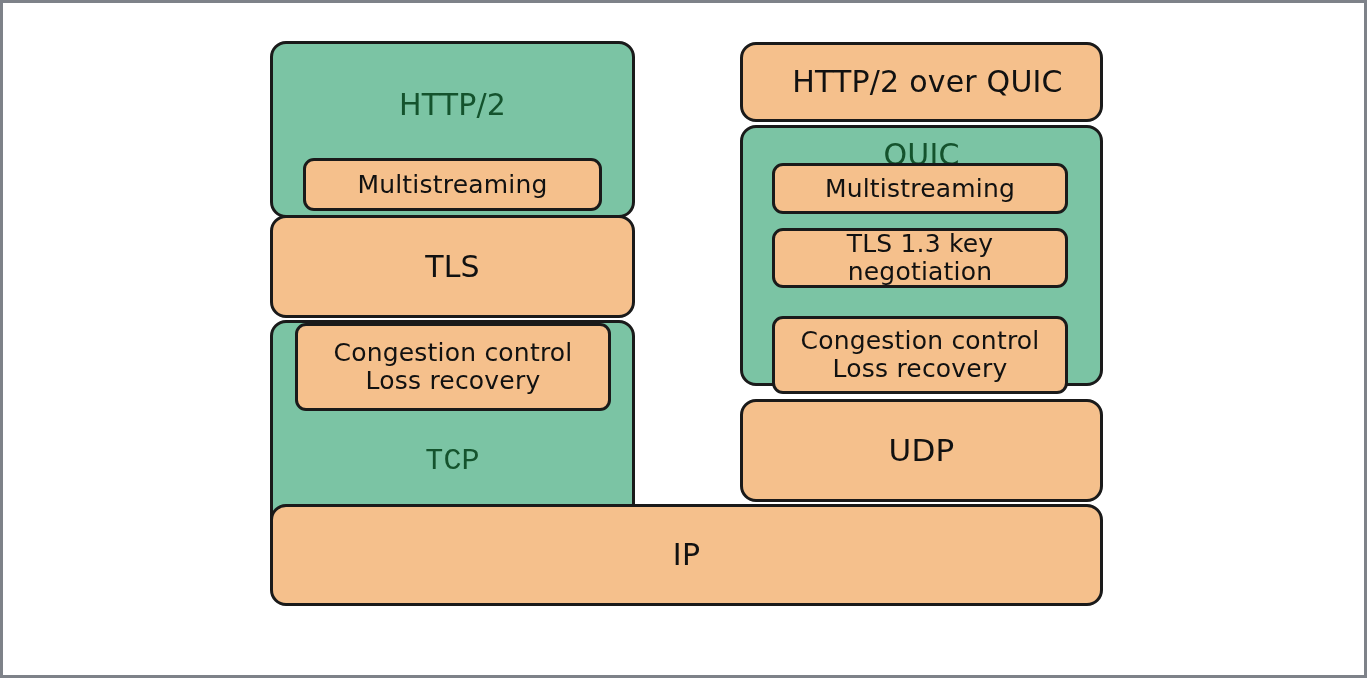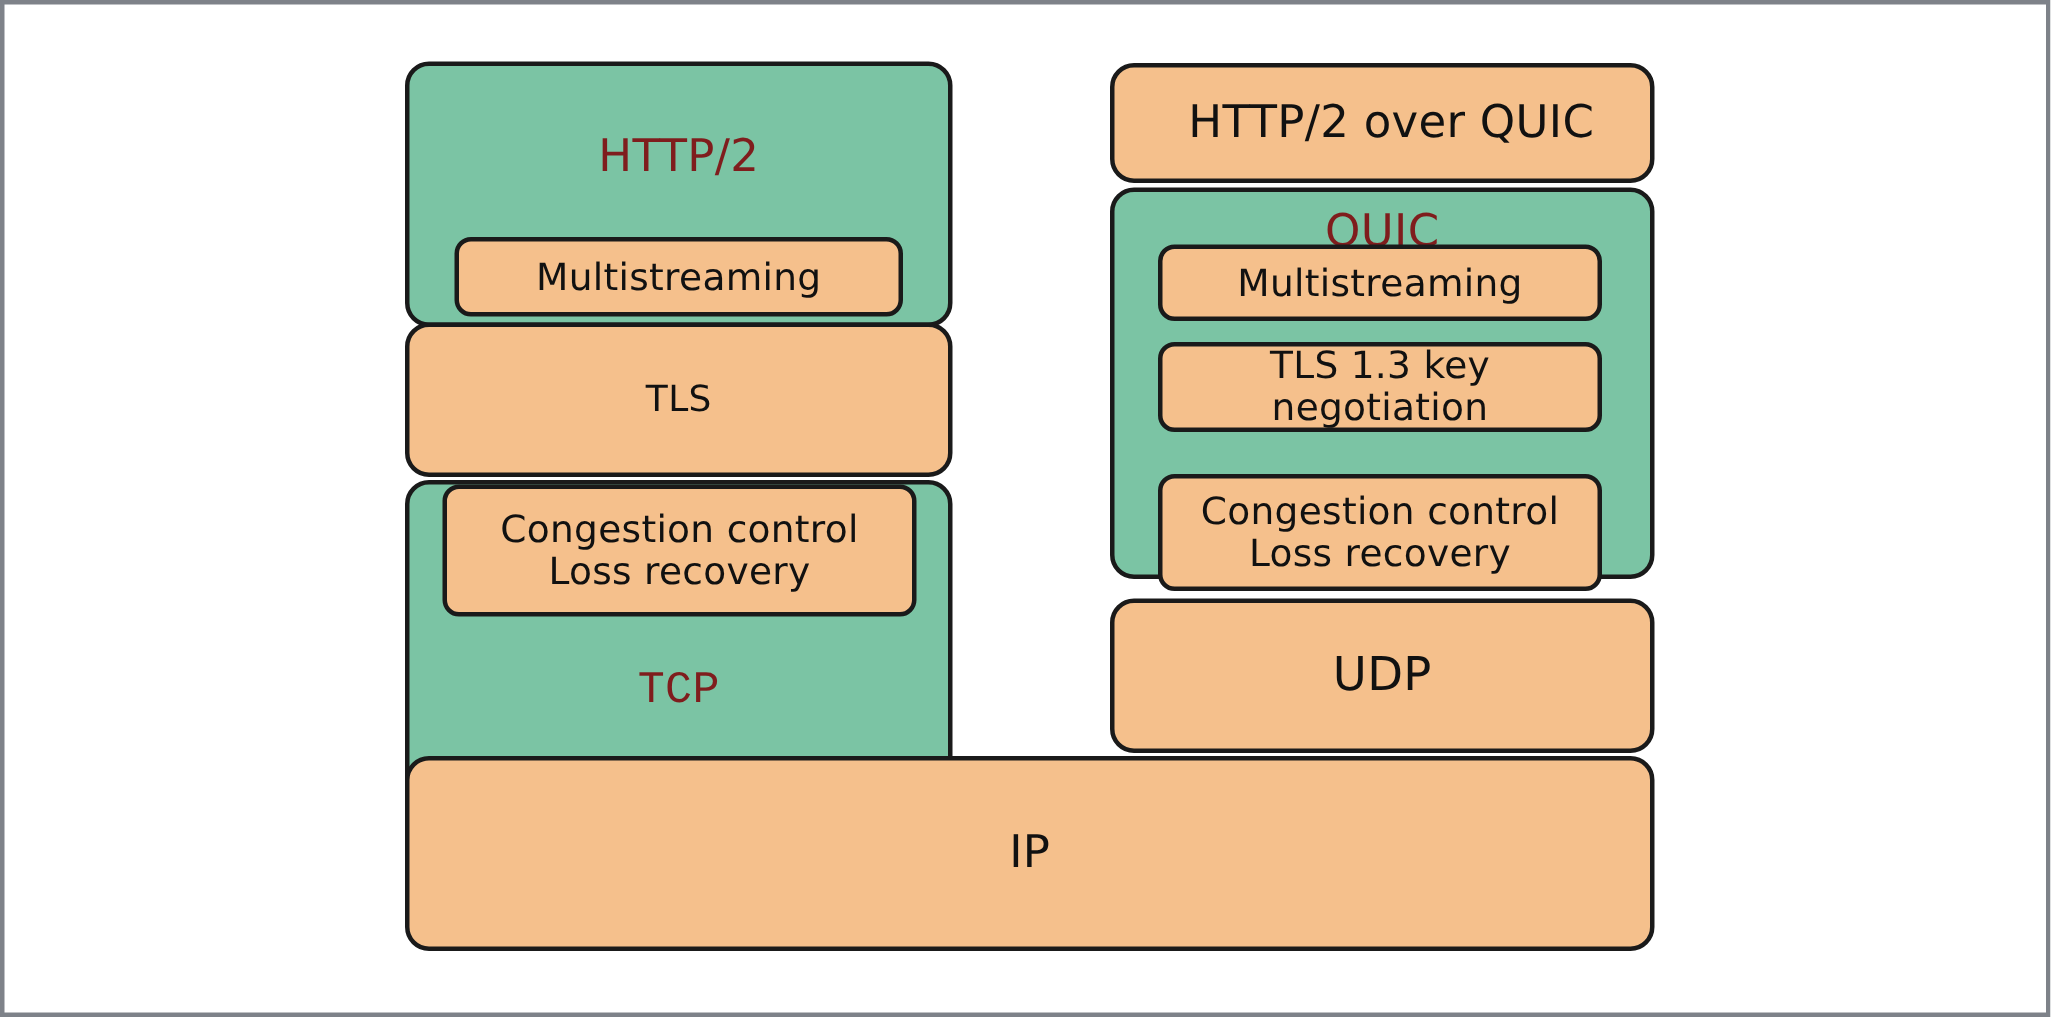--- a/index.html
+++ b/index.html
@@ -38,47 +38,47 @@
   
   .container-box {
     align-items: flex-start;
     justify-content: center;
   }
   .container-title {
     position: absolute;
     left: 0;
     right: 0;
     text-align: center;
-    color: #7f1d1d;
+    color: #14532d;
   }
 
   
   #http2-box        { left: 267px;  top: 38px;  width: 365px; height: 177px; font-size: 30px; }
   #http2-title      { top: 44px;    font-size: 30px; }
   #multistream-left { left: 300px;  top: 155px; width: 299px; height: 53px; font-size: 25px; border-radius: 11px; }
 
-  #tls-box          { left: 267px;  top: 212px; width: 365px; height: 103px; font-size: 24px; }
+  #tls-box          { left: 267px;  top: 212px; width: 365px; height: 103px; font-size: 30px; }
 
   #tcp-box          { left: 267px;  top: 317px; width: 365px; height: 231px; font-size: 30px; font-family: Liberation Mono, monospace; }
   #tcp-title        { top: 122px;   font-size: 30px; }
   #cc-left          { left: 292px;  top: 320px; width: 316px; height: 88px; font-size: 25px; border-radius: 11px; }
 
   
   #h2quic-box       { left: 737px;  top: 39px;  width: 363px; height: 80px; font-size: 30px; padding-left: 12px; }
 
   #quic-box         { left: 737px;  top: 122px; width: 363px; height: 261px; font-size: 30px; }
   #quic-title       { top: 10px;    font-size: 30px; }
   #multistream-right{ left: 769px;  top: 160px; width: 296px; height: 51px; font-size: 25px; border-radius: 11px; }
   #tls13-box        { left: 769px;  top: 225px; width: 296px; height: 60px; font-size: 25px; border-radius: 11px; }
   #cc-right         { left: 769px;  top: 313px; width: 296px; height: 78px; font-size: 25px; border-radius: 11px; }
 
   #udp-box          { left: 737px;  top: 396px; width: 363px; height: 103px; font-size: 31px; }
 
   
-  #ip-box           { left: 267px;  top: 501px; width: 833px; height: 130px; font-size: 30px; }
+  #ip-box           { left: 267px;  top: 501px; width: 833px; height: 102px; font-size: 30px; }
 
   .multi-line { white-space: pre-line; }
 </style>
 </head>
 <body>
 
 <div id="canvas">
 
   <div class="box green container-box" id="http2-box">
     <span class="container-title" id="http2-title">HTTP/2</span>

